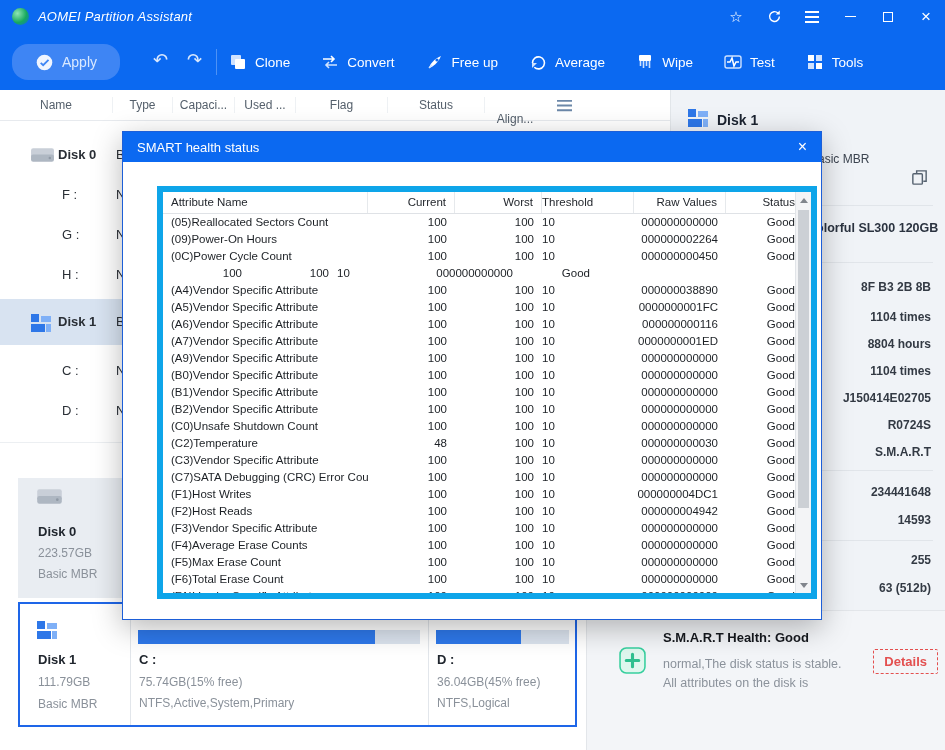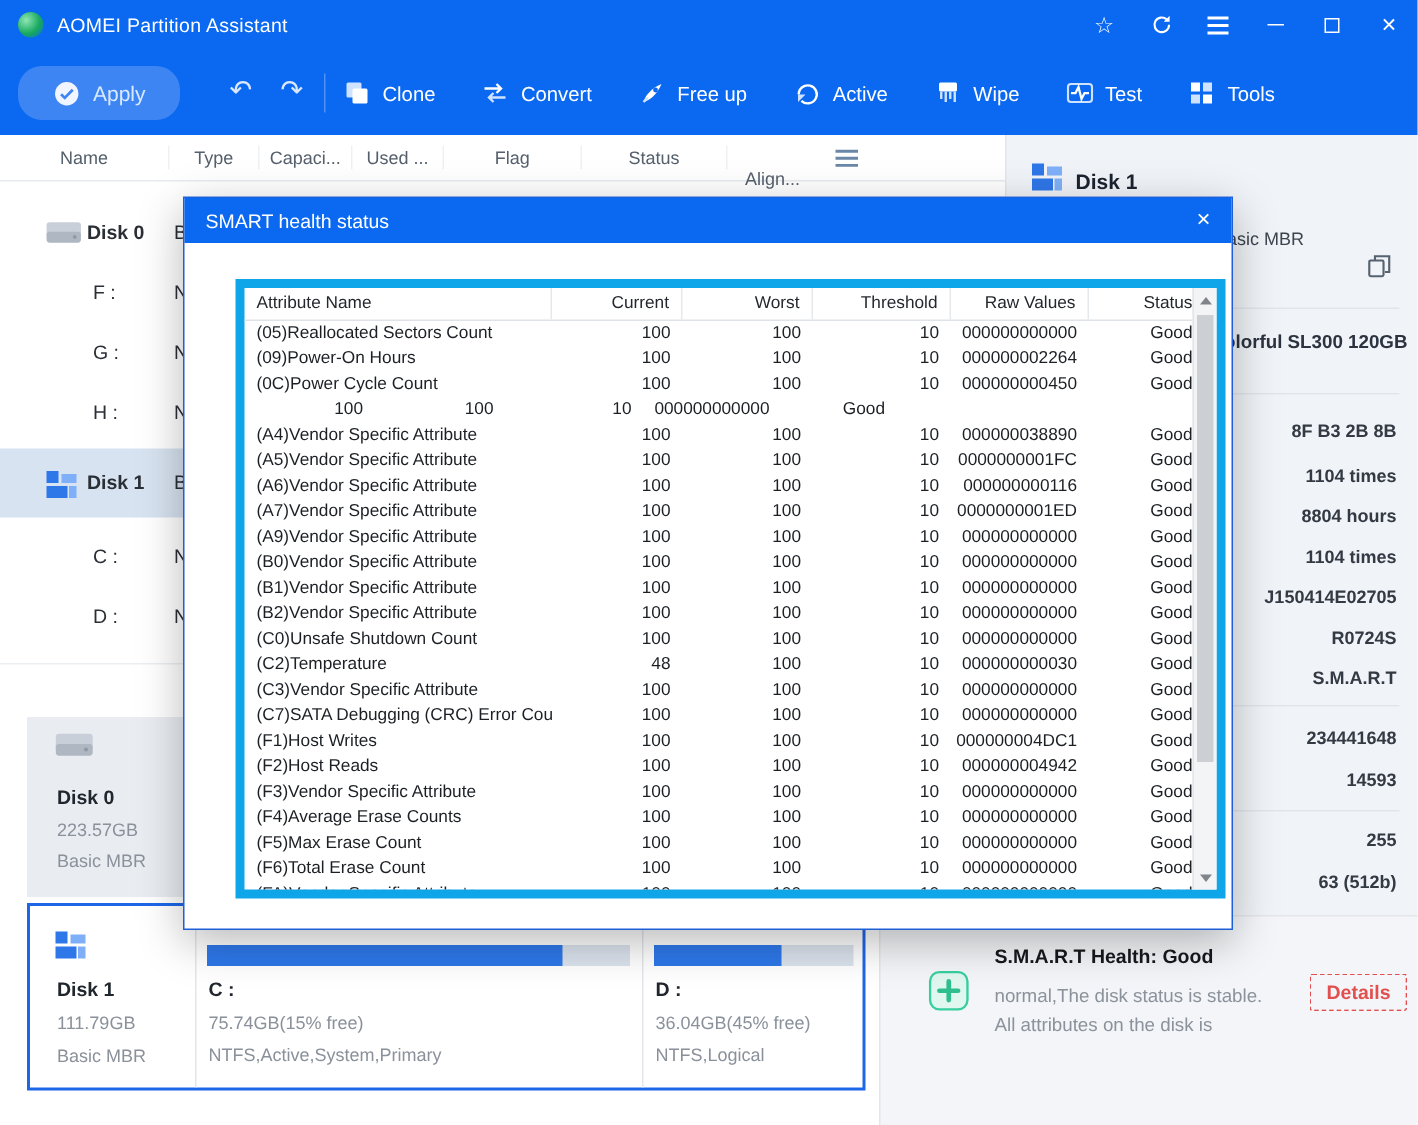--- a/index.html
+++ b/index.html
@@ -5,21 +5,21 @@
   html,body{margin:0;padding:0;}
   body{width:945px;height:750px;position:relative;overflow:hidden;background:#fff;
        font-family:"Liberation Sans",sans-serif;}
   *{box-sizing:border-box;}
 
   
   .chrome{position:absolute;top:0;left:0;width:945px;height:90px;background:#0b69f1;}
   .titlebar{position:absolute;top:0;left:0;right:0;height:33px;display:flex;align-items:center;color:#fff;}
   .logo{width:17px;height:17px;border-radius:50%;margin-left:12px;
         background:radial-gradient(circle at 32% 32%, #8fe6b4, #17a95e 55%, #0c6fd4 100%);}
-  .app-title{font-size:13px;margin-left:9px;letter-spacing:.2px;}
+  .app-title{font-size:13px;margin-left:9px;letter-spacing:.2px;font-style:italic;}
   .tb-controls{margin-left:auto;display:flex;align-items:center;}
   .tb-btn{width:38px;height:33px;display:flex;align-items:center;justify-content:center;color:#fff;font-size:15px;}
   .max-box{width:10px;height:10px;border:1.5px solid #fff;}
   .min-dash{width:11px;border-top:1.7px solid #fff;}
   .menu-ic{display:flex;flex-direction:column;gap:3px;}
   .menu-ic i{display:block;width:14px;border-top:2px solid #fff;}
   .close-glyph{font-size:17px;}
 
   .apply-btn{position:absolute;left:12px;top:44px;width:108px;height:36px;background:#3e85f4;border-radius:16px;
              display:flex;align-items:center;justify-content:center;gap:8px;color:#d9e9ff;font-size:14px;}
@@ -97,21 +97,21 @@
   .dlg-titlebar{height:30px;background:#0b69f1;color:#fff;display:flex;align-items:center;padding:0 14px;font-size:13px;}
   .dlg-close{margin-left:auto;font-size:16px;line-height:16px;color:#fff;}
   .dlg-table{position:absolute;left:34px;top:54px;width:660px;height:413px;border:6px solid #0ea5e9;}
   .t-head{display:flex;height:22px;line-height:21px;font-size:11.5px;color:#24282e;border-bottom:1px solid #dfe2e6;}
   .t-head span{border-right:1px solid #e6e9ec;}
   .t-head span:last-child{border-right:none;}
   .t-row{display:flex;height:17px;line-height:17px;font-size:11.5px;color:#1c2025;}
   .c0{width:205px;text-align:left;padding-left:8px;white-space:nowrap;overflow:hidden;}
   .c1{width:87px;text-align:right;padding-right:8px;}
   .c2{width:87px;text-align:right;padding-right:8px;}
-  .c3{width:92px;text-align:right;padding-right:8px;}
+  .c3{width:92px;text-align:left;padding-right:8px;}
   .c4{width:92px;text-align:right;padding-right:8px;}
   .c5{width:79px;text-align:right;padding-right:10px;}
   .t-rows{position:absolute;left:0;top:22px;right:16px;bottom:0;overflow:hidden;}
   .t-rows .t-row{width:642px;}
   .scrollbar{position:absolute;top:0;right:0;bottom:0;width:16px;background:#f3f4f6;border-left:1px solid #e1e4e8;}
   .sb-arrow{position:absolute;left:0;width:15px;height:16px;display:flex;align-items:center;justify-content:center;}
   .sb-up{top:0;} .sb-down{bottom:0;}
   .tri-up{width:0;height:0;border-left:4px solid transparent;border-right:4px solid transparent;border-bottom:5px solid #80858c;}
   .tri-down{width:0;height:0;border-left:4px solid transparent;border-right:4px solid transparent;border-top:5px solid #80858c;}
   .sb-thumb{position:absolute;left:2px;top:18px;width:11px;height:298px;background:#ccd0d5;}
@@ -180,21 +180,21 @@
           <circle cx="12" cy="8" r="1.6" fill="#0b69f1"></circle>
           <path d="M4 16l3-3" stroke="#cfe2ff" stroke-width="1.6"></path>
         </svg>
       <span>Free up</span>
     </div>
     <div class="tool-item">
       <svg width="20" height="20" viewBox="0 0 20 20">
           <path d="M4.5 11a6 6 0 1 1 1.8 4.2" stroke="#fff" fill="none" stroke-width="1.6"></path>
           <path d="M4 16v-5h5z" fill="#cfe2ff"></path>
         </svg>
-      <span>Active</span>
+      <span>Average</span>
     </div>
     <div class="tool-item">
       <svg width="20" height="20" viewBox="0 0 20 20">
           <rect x="4" y="3" width="12" height="6" rx="1" fill="#fff"></rect>
           <path d="M5.5 9v5M8.5 9v7M11.5 9v5M14.5 9v7" stroke="#cfe2ff" stroke-width="1.6"></path>
         </svg>
       <span>Wipe</span>
     </div>
     <div class="tool-item">
       <svg width="20" height="20" viewBox="0 0 20 20">

